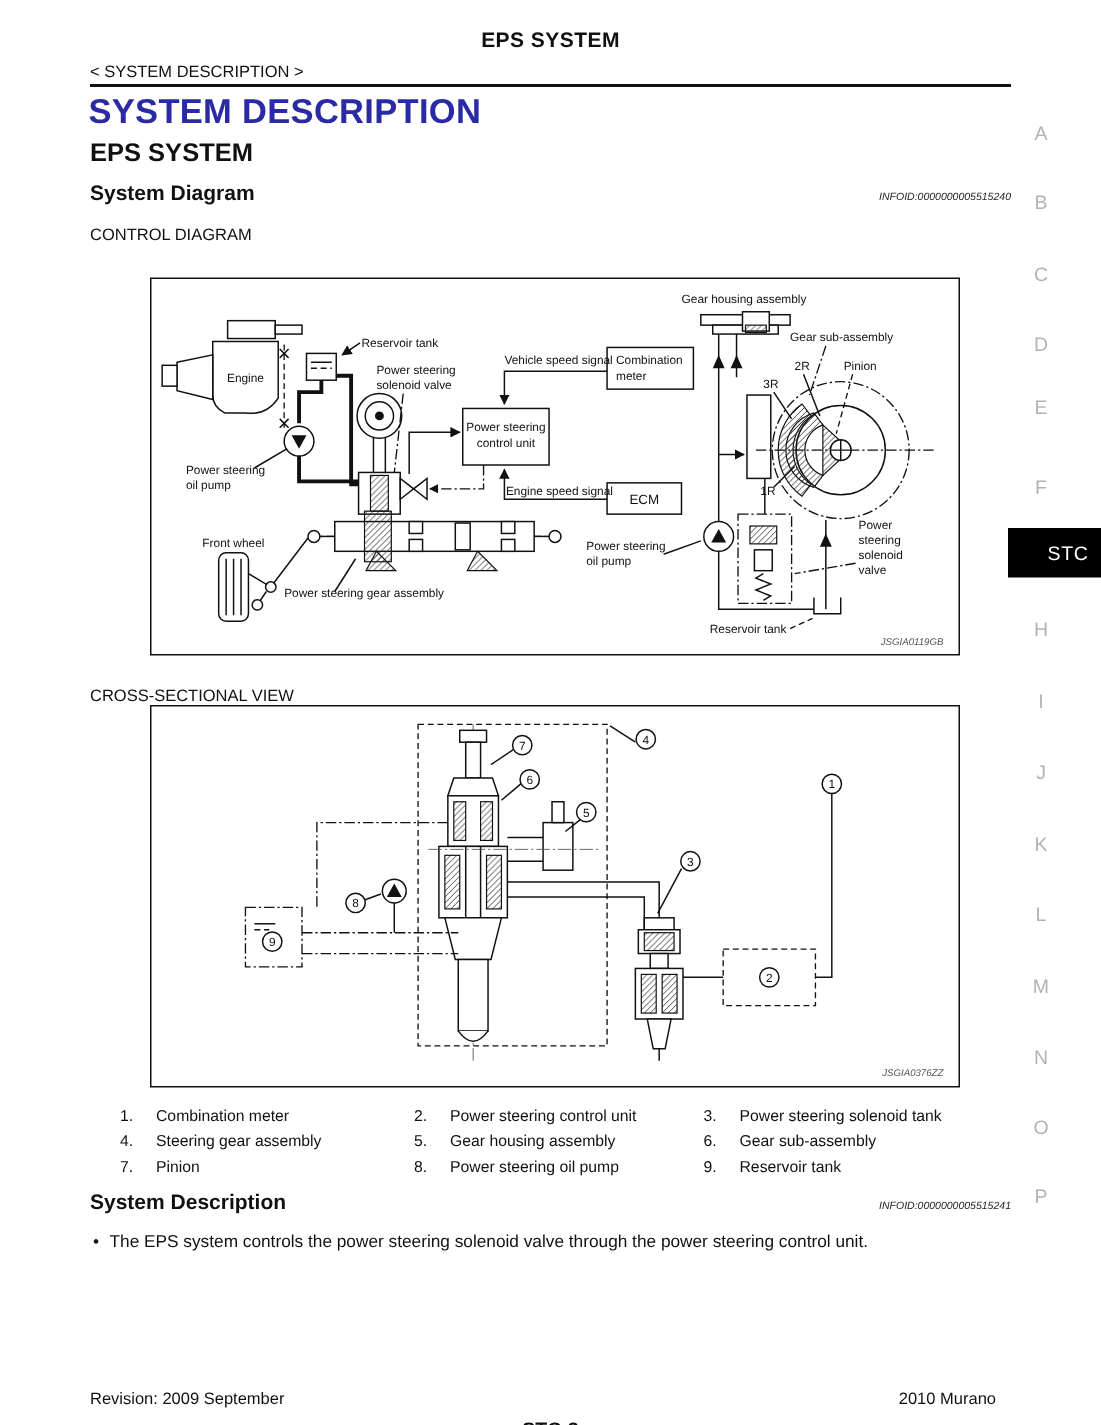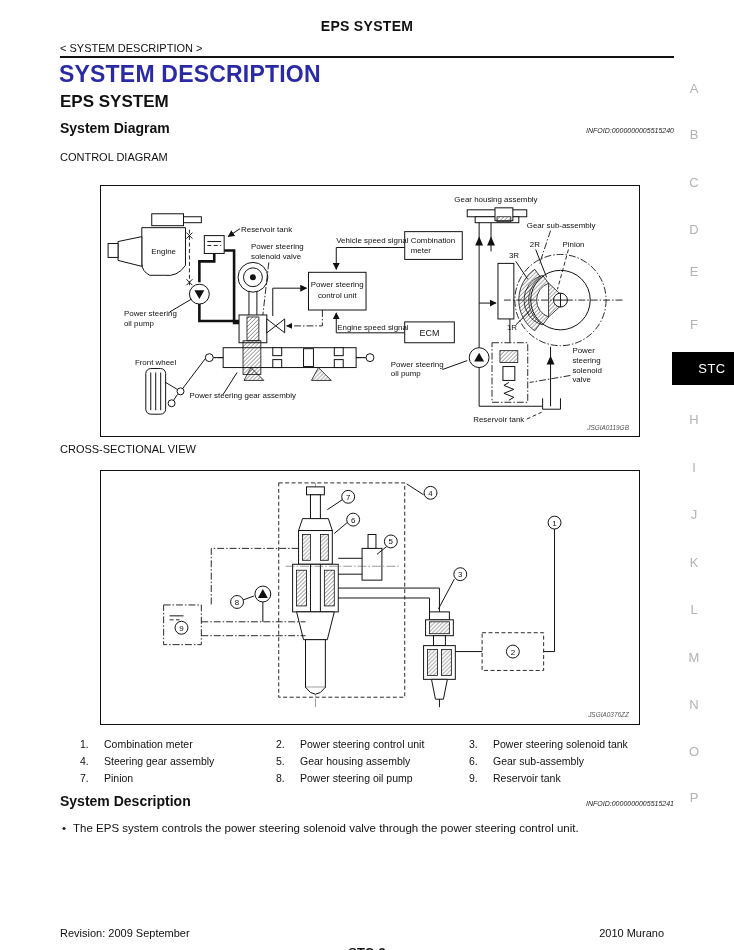--- a/index.html
+++ b/index.html
@@ -11,21 +11,21 @@
   .rule{top:56px;left:60px;width:614px;height:2px;background:#111;}
   .h1{top:61px;left:59px;font-size:23px;font-weight:bold;color:#2a2aa5;letter-spacing:.2px;}
   .h2{top:92px;left:60px;font-size:17px;font-weight:bold;}
   .hrow{left:60px;width:614px;display:flex;justify-content:space-between;align-items:baseline;}
   .hrow1{top:120px;text-align:center;}
   .hrow2{top:793px;}
   .h3{font-size:14px;font-weight:bold;}
   .infoid{font-size:7px;font-style:italic;color:#222;}
   .sublabel{left:60px;font-size:11px;}
   .sub1{top:151px;}
-  .sub2{top:443px;}
+  .sub2{top:458px;}
   .figure{left:100px;border:1.6px solid #111;background:#fff;box-sizing:border-box;}
   .fig1{top:185px;width:540px;height:252px;}
   .fig2{top:470px;width:540px;height:255px;}
   .figure svg{display:block;width:100%;height:100%;}
   .legend{top:738px;left:80px;width:562px;display:grid;grid-template-columns:196px 193px 171px;
           row-gap:5px;font-size:10.5px;}
   .legend .num{display:inline-block;width:24px;}
   .bullet{top:822px;left:62px;width:612px;font-size:11.5px;display:flex;gap:7px;}
   .footer-left{top:927px;left:60px;font-size:11px;}
   .footer-center{top:945px;left:0;width:734px;text-align:center;font-size:13px;font-weight:bold;}

